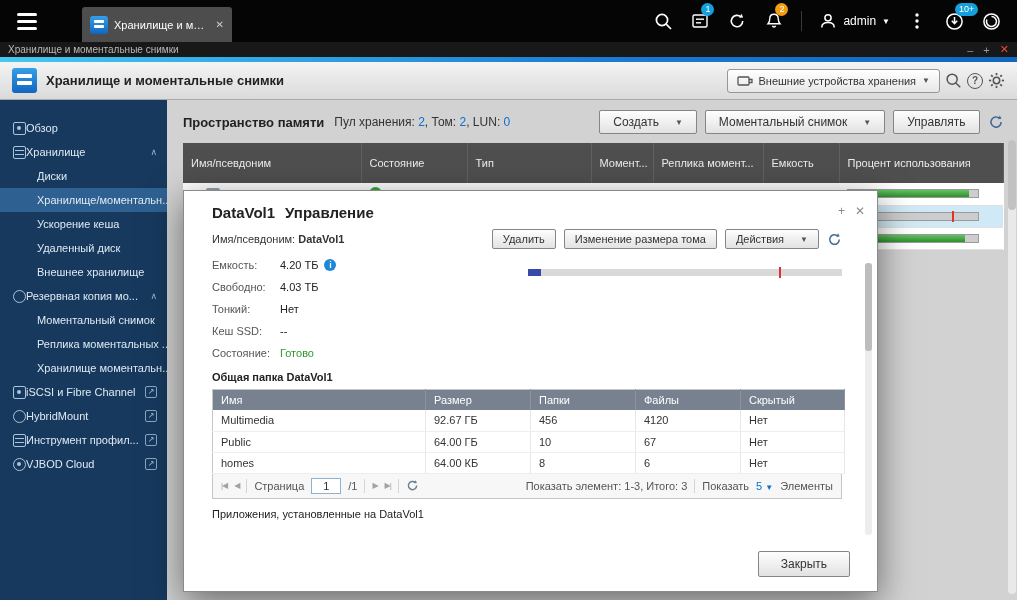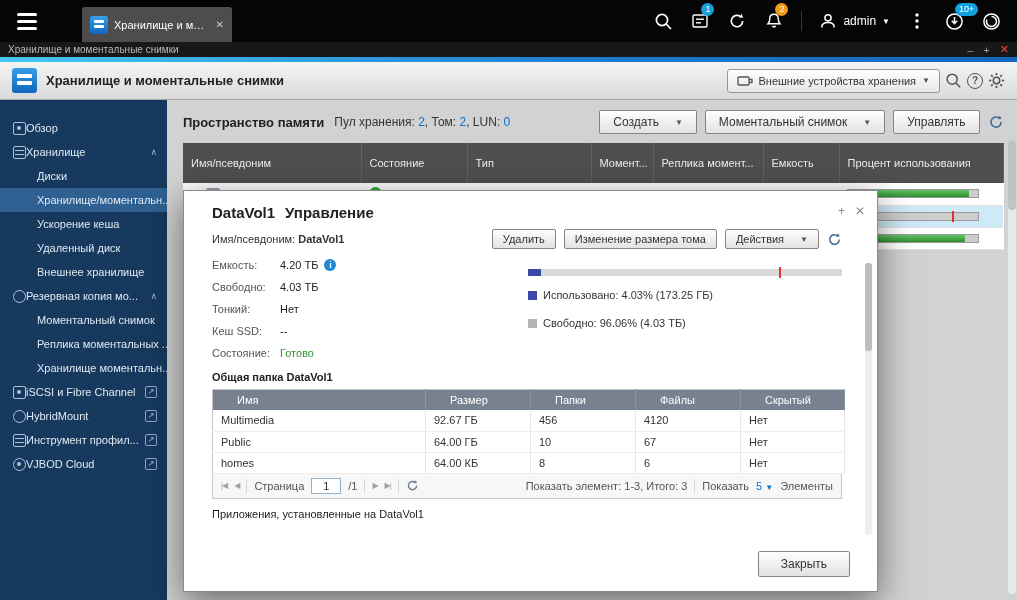--- a/index.html
+++ b/index.html
@@ -98,21 +98,21 @@
 .usebar .uf{position:absolute;left:0;top:0;bottom:0;background:#3a49a8}
 .usebar .uw{position:absolute;top:-2px;bottom:-2px;width:2px;background:#e03131}
 .legend{display:flex;gap:16px;margin-bottom:10px;color:#333;flex-wrap:wrap}
 .leg{display:flex;align-items:center;gap:6px}
 .sw{width:9px;height:9px;display:inline-block;flex-shrink:0}
 .sw.blue{background:#3a49a8}
 .sw.gray{background:#b4b4b4}
 .warnmark{width:3px;height:11px;background:#e03131;display:inline-block;flex-shrink:0}
 .shared-title{font-weight:bold;color:#222;margin:2px 0 6px}
 .ftbl{width:100%;border-collapse:collapse;table-layout:fixed;font-size:11px;border:1px solid #c6c6c6}
-.ftbl th{background:#78818f;color:#fff;font-weight:normal;text-align:left;padding:4px 24px;border-right:1px solid #8b93a0;height:20px;white-space:nowrap;overflow:hidden}
+.ftbl th{background:#78818f;color:#fff;font-weight:normal;text-align:left;padding:4px 8px;border-right:1px solid #8b93a0;height:20px;white-space:nowrap;overflow:hidden}
 .ftbl td{padding:0 8px;height:21px;border-right:1px solid #e6e6e6;border-bottom:1px solid #eee;color:#333;background:#fff;white-space:nowrap;overflow:hidden}
 .pagebar{display:flex;align-items:center;gap:7px;border:1px solid #c6c6c6;border-top:0;background:#f7f7f7;height:25px;padding:0 8px;color:#555}
 .pg-ic{color:#a2a2a2;font-size:8px;cursor:pointer;letter-spacing:-1px}
 .pg-sep{width:1px;height:14px;background:#d4d4d4}
 .pg-input{width:30px;height:16px;border:1px solid #8fb3cf;text-align:center;font-size:11px;color:#333;font-family:inherit}
 .pg-right{margin-left:auto;display:flex;align-items:center;gap:7px}
 .bluet{color:#0c6fd0}
 .bcaret{font-size:8px;color:#0c6fd0}
 .apps-title{margin-top:9px;color:#222}
 .m-scroll{position:absolute;right:5px;top:72px;width:7px;height:272px;background:#ededed;border-radius:3px}
@@ -487,30 +487,20 @@
           </div>
         <div class="d-row">
             <span class="d-label">Состояние:</span>
             <span class="d-val greent">Готово</span>
           </div>
       </div>
       <div class="d-right">
         <div class="usebar">
           <div class="uf" style="width: 4.03%;"></div>
           <div class="uw" style="left: 80%;"></div>
-        </div>
-        <div class="legend">
-          <span class="leg">
-              <span class="sw blue"></span>
-              <span>Использовано: 4.03% (173.25 ГБ)</span>
-            </span>
-          <span class="leg">
-              <span class="sw gray"></span>
-              <span>Свободно: 96.06% (4.03 ТБ)</span>
-            </span>
         </div>
       </div>
     </div>
     <div class="shared-title">Общая папка DataVol1</div>
     <table class="ftbl">
       <colgroup>
           <col style="width:213px">
           <col style="width:105px">
           <col style="width:105px">
           <col style="width:105px">

